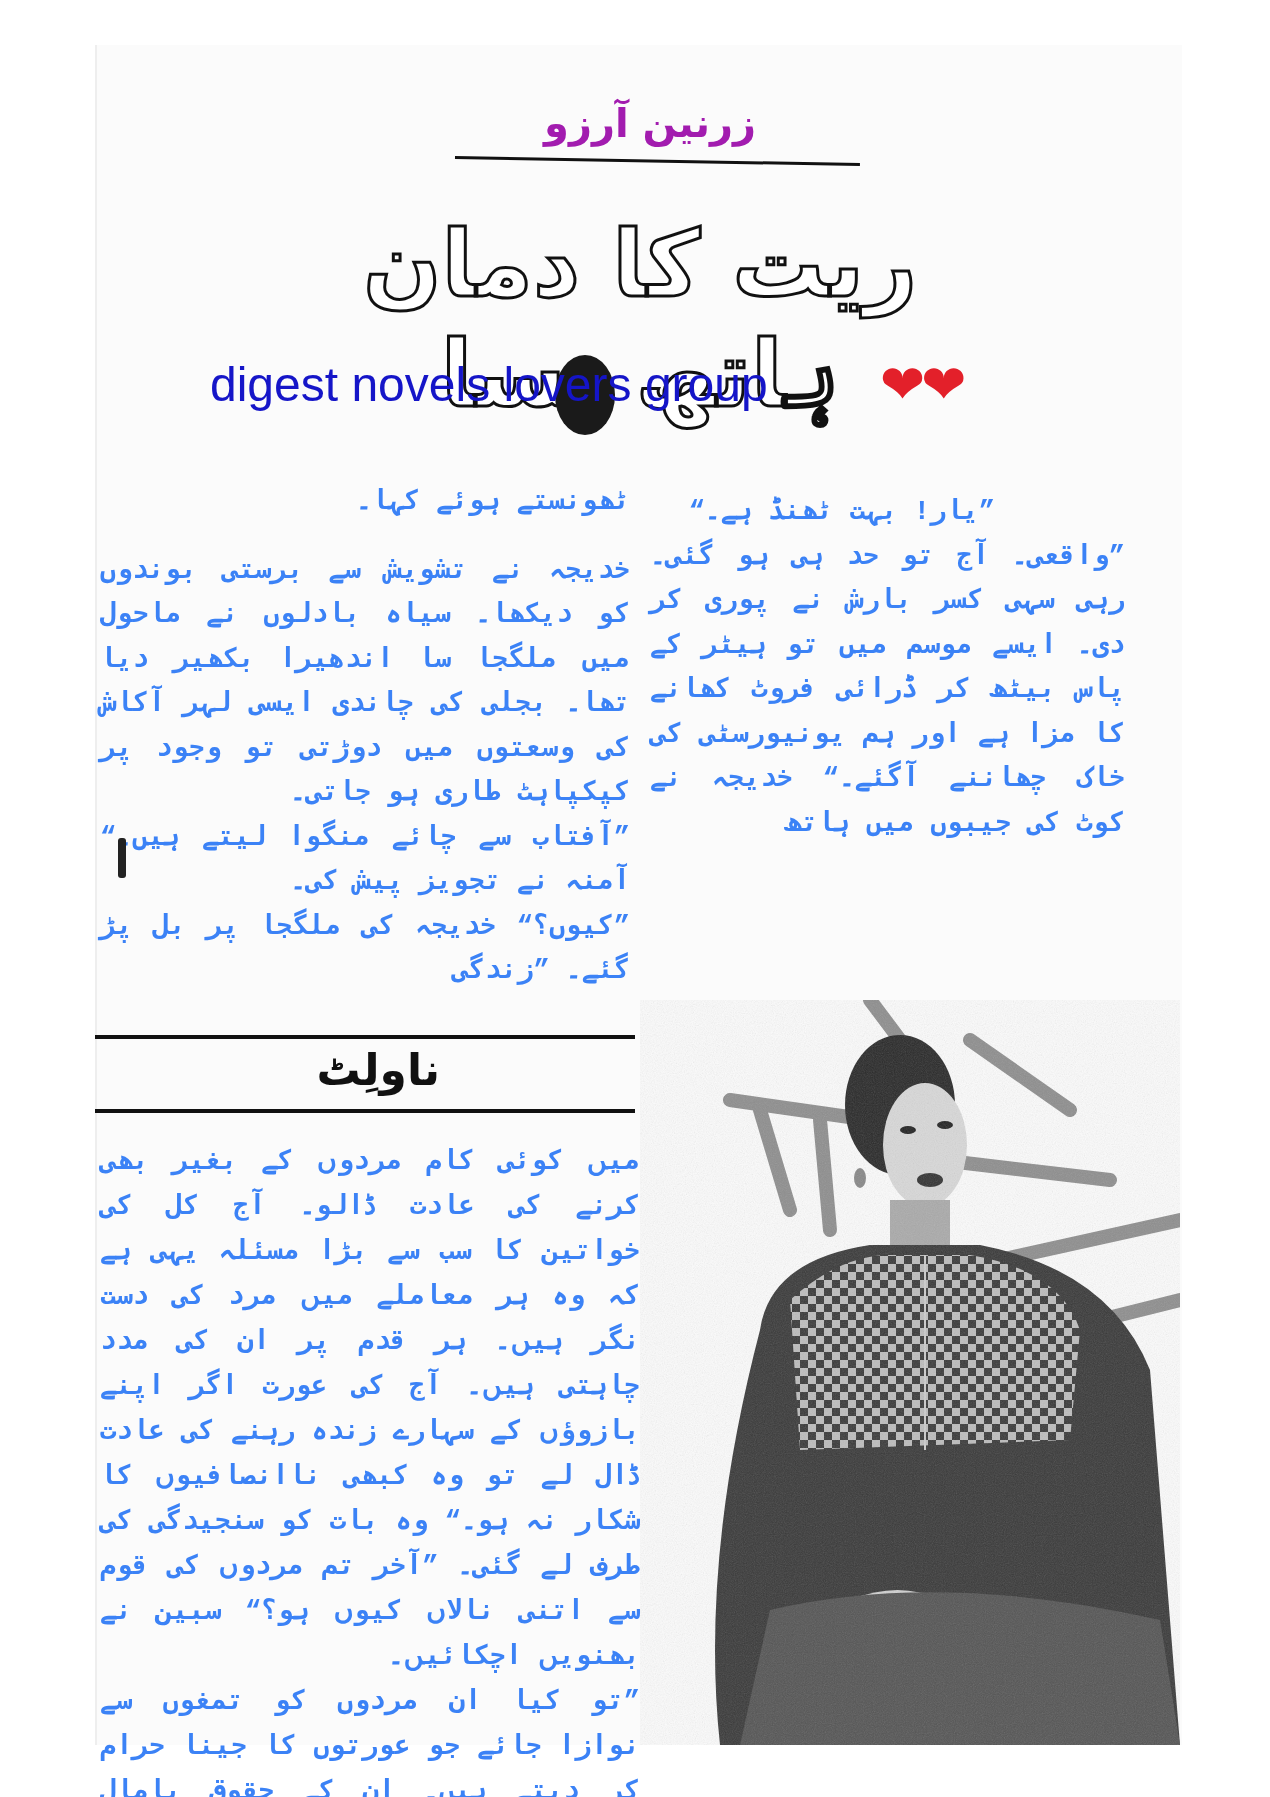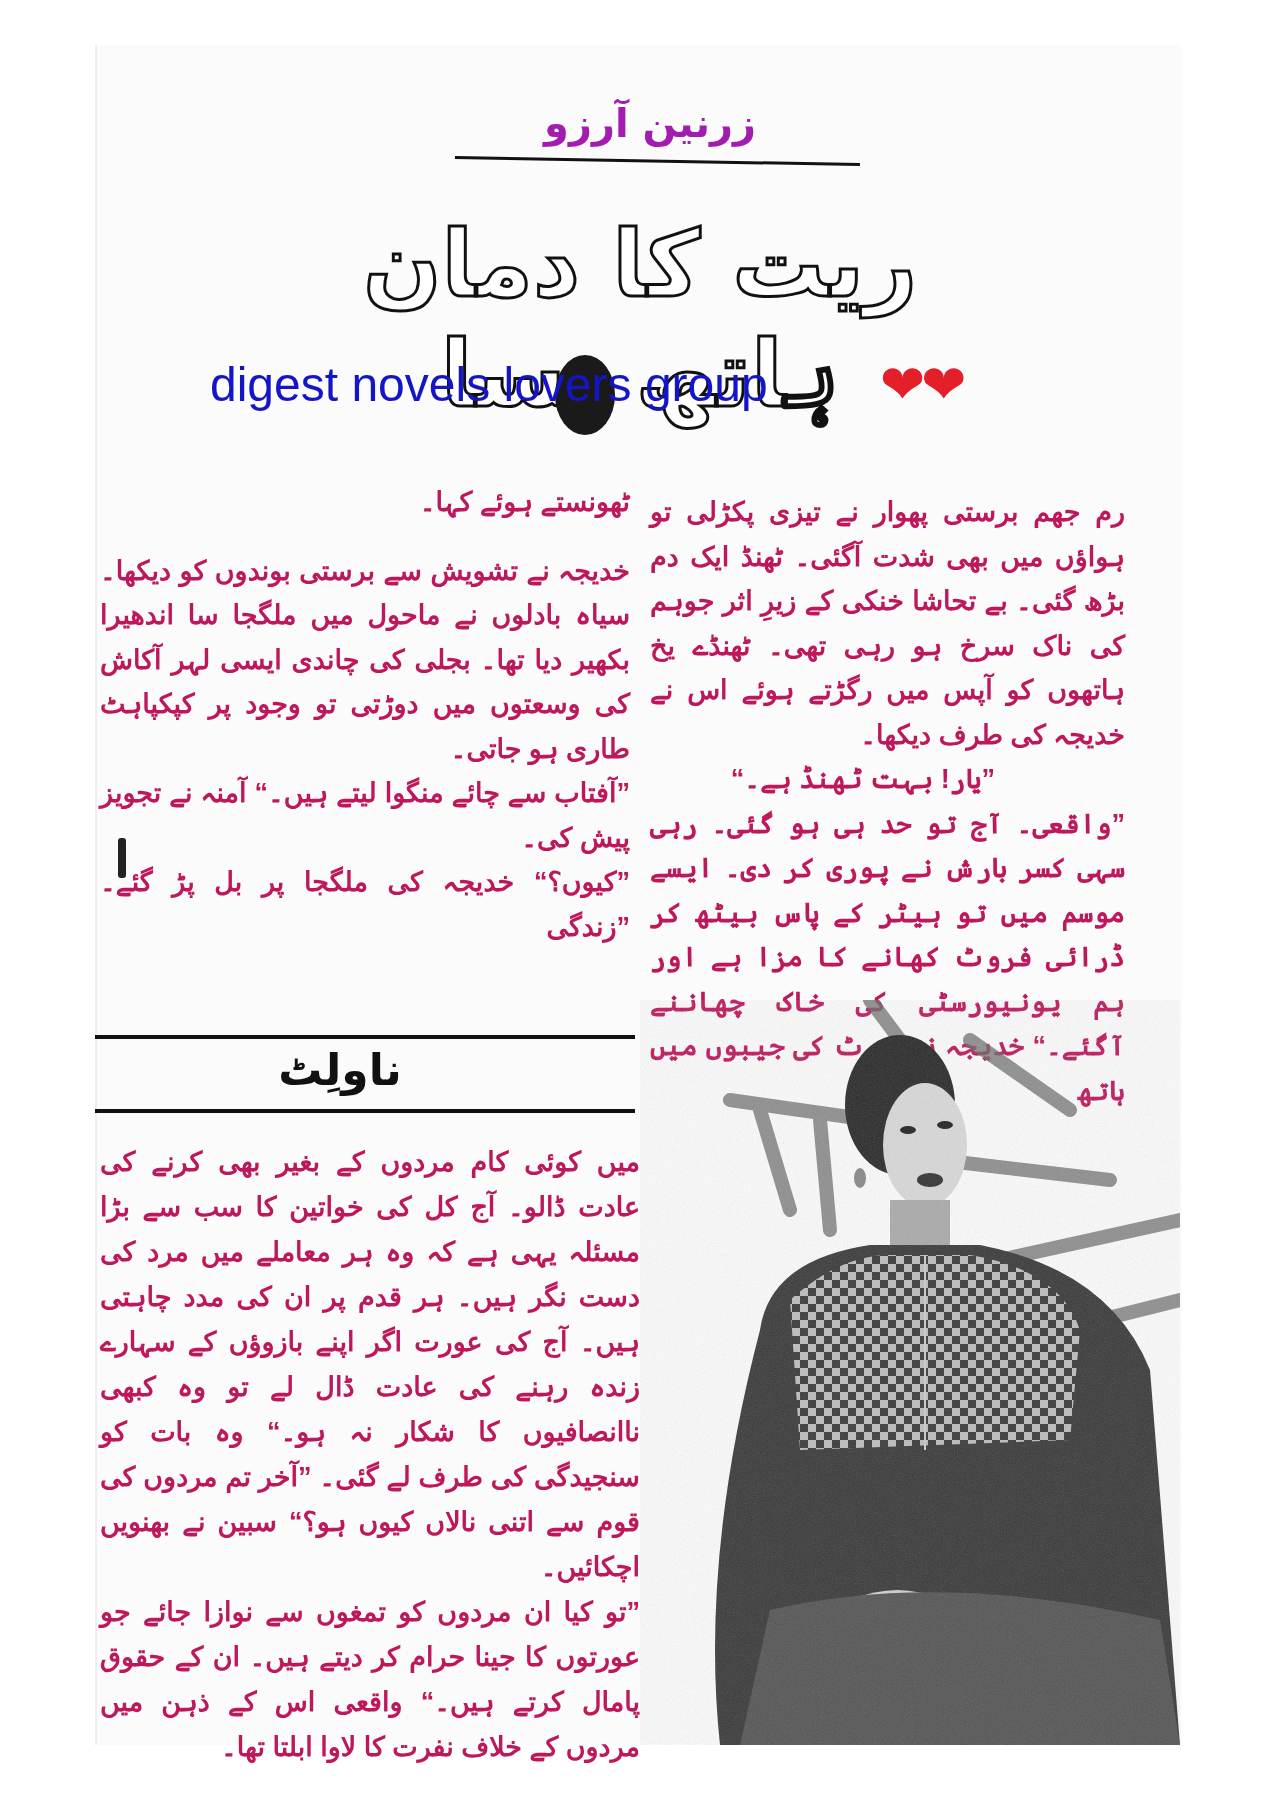--- a/index.html
+++ b/index.html
@@ -15,30 +15,30 @@
   .title-text { position:absolute; left:340px; top:210px; width:600px; text-align:center;
                 direction:rtl; font-size:92px; font-weight:bold; color:#fff;
                 -webkit-text-stroke:3px #111; letter-spacing:-2px; line-height:1.2; }
   .blob { position:absolute; left:555px; top:355px; width:60px; height:80px;
           border-radius:50%; background:#1a1a1a; }
   .watermark { position:absolute; left:210px; top:357px; font-family:"Liberation Sans", sans-serif;
                font-size:48px; color:#1515c8; white-space:nowrap;text-align:center; }
   .hearts { position:absolute; left:880px; top:358px; font-size:54px; color:#e3202a;
             white-space:nowrap; letter-spacing:-4px; line-height:1; }
   .col { position:absolute; direction:rtl; text-align:justify; text-align-last:right;
-         font-family:Liberation Sans, sans-serif; font-weight:bold; color:#be185d;
+         font-family:Liberation Mono, monospace; font-weight:bold; color:#3b82f6;
          font-size:27px; line-height:44.5px; }
   .col p { margin:0; }
   .col-right { left:650px; top:490px; width:475px; }
   .col-left-top { left:100px; top:480px; width:530px; }
   .col-left-bottom { left:100px; top:1140px; width:540px; line-height:45px; }
   .rule { position:absolute; left:95px; width:540px; height:0; border-top:4px solid #111; }
   .rule-top { top:1035px; }
   .rule-bottom { top:1109px; }
-  .genre { position:absolute; left:240px; top:1044px; width:200px; text-align:center;
+  .genre { position:absolute; left:240px; top:1044px; width:200px; text-align:right;
            direction:rtl; font-size:44px; font-weight:bold; color:#111; }
   .illustration { position:absolute; left:640px; top:1000px; width:540px; height:745px; }
   .scan-mark { position:absolute; left:118px; top:838px; width:8px; height:40px;
                background:#222; border-radius:3px; }
 </style>
 </head>
 <body>
 
 <div class="page"></div>
 
@@ -47,21 +47,20 @@
 
 <div class="title-text">ریت کا دمان ہاتھ پسا</div>
 <div class="blob"></div>
 
 <div class="watermark">digest novels lovers group</div>
 <div class="hearts">
   <span>❤❤</span>
 </div>
 
 <div class="col col-right">
-  <p>رم جھم برستی پھوار نے تیزی پکڑلی تو ہواؤں میں بھی شدت آگئی۔ ٹھنڈ ایک دم بڑھ گئی۔ بے تحاشا خنکی کے زیرِ اثر جوہم کی ناک سرخ ہو رہی تھی۔ ٹھنڈے یخ ہاتھوں کو آپس میں رگڑتے ہوئے اس نے خدیجہ کی طرف دیکھا۔</p>
   <p style="padding-right:130px;">”یار! بہت ٹھنڈ ہے۔“</p>
   <p>”واقعی۔ آج تو حد ہی ہو گئی۔ رہی سہی کسر بارش نے پوری کر دی۔ ایسے موسم میں تو ہیٹر کے پاس بیٹھ کر ڈرائی فروٹ کھانے کا مزا ہے اور ہم یونیورسٹی کی خاک چھاننے آگئے۔“ خدیجہ نے کوٹ کی جیبوں میں ہاتھ</p>
 </div>
 
 <div class="col col-left-top">
   <p>ٹھونستے ہوئے کہا۔</p>
   <p style="margin-top:24px;">خدیجہ نے تشویش سے برستی بوندوں کو دیکھا۔ سیاہ بادلوں نے ماحول میں ملگجا سا اندھیرا بکھیر دیا تھا۔ بجلی کی چاندی ایسی لہر آکاش کی وسعتوں میں دوڑتی تو وجود پر کپکپاہٹ طاری ہو جاتی۔</p>
   <p>”آفتاب سے چائے منگوا لیتے ہیں۔“ آمنہ نے تجویز پیش کی۔</p>
   <p>”کیوں؟“ خدیجہ کی ملگجا پر بل پڑ گئے۔ ”زندگی</p>
 </div>

